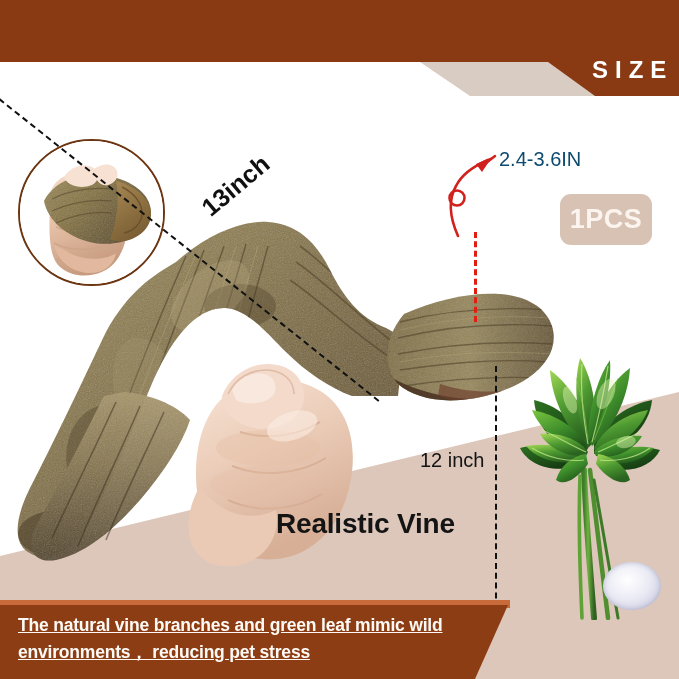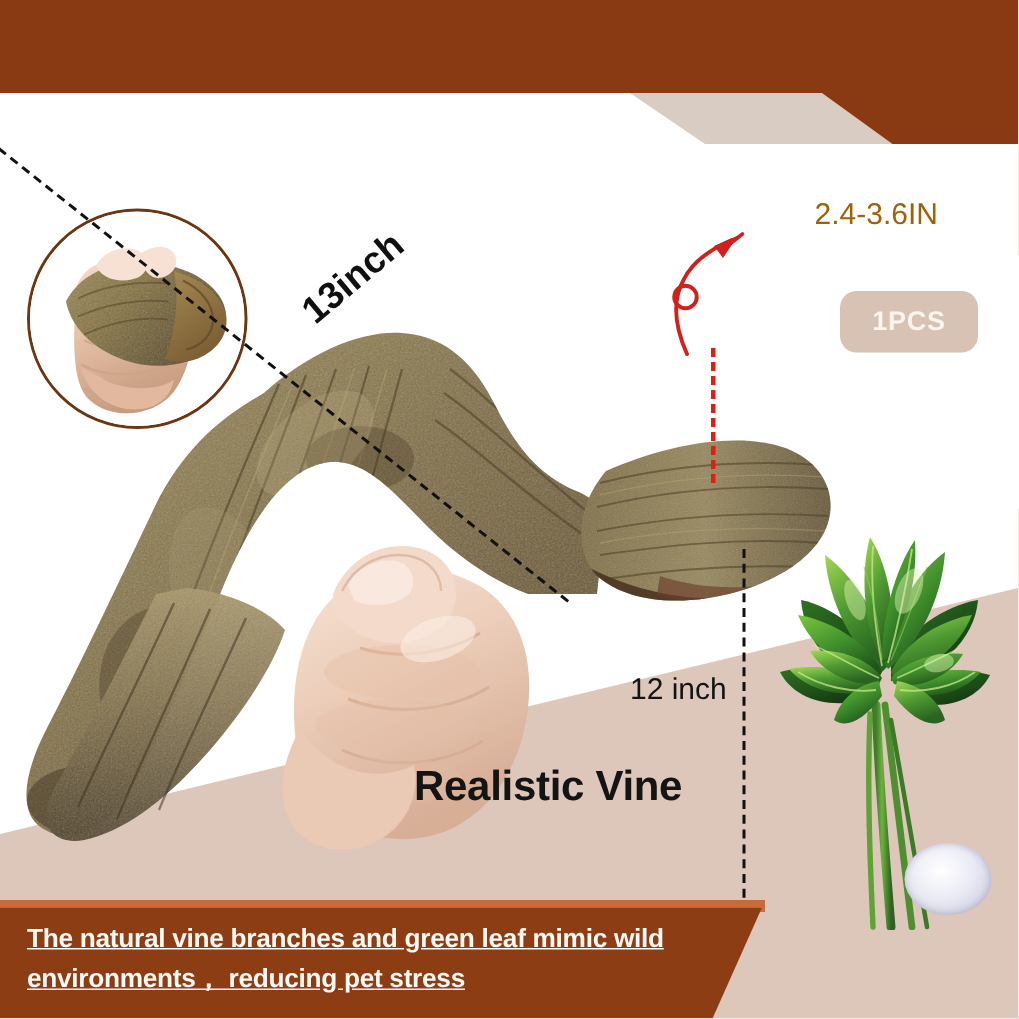--- a/index.html
+++ b/index.html
@@ -70,40 +70,40 @@
     position:absolute;left:128px;top:102px;
     font-size:29px;font-weight:bold;color:#111111;
     white-space:nowrap;letter-spacing:-.3px;
   }
   .leaf-title{
     position:absolute;left:276px;top:508px;
     font-size:28px;font-weight:bold;color:#141414;
     white-space:nowrap;letter-spacing:-.2px;
   }
   .lbl-24{
-    position:absolute;left:499px;top:132px;
-    font-size:20px;color:#a16207;white-space:nowrap;margin-left:44px;
+    position:absolute;left:499px;top:148px;
+    font-size:20px;color:#0c4a6e;white-space:nowrap;
   }
   .lbl-12{
     position:absolute;left:420px;top:449px;
     font-size:20px;color:#141414;white-space:nowrap;
   }
   .lbl-13{
     position:absolute;left:196px;top:200px;
     font-size:25px;font-weight:bold;color:#101010;
     white-space:nowrap;
     transform:rotate(-40deg);transform-origin:left top;
   }
 
   
   .pcs{
     position:absolute;left:560px;top:194px;
-    width:92px;height:41px;border-radius:11px;
+    width:92px;height:51px;border-radius:11px;
     background:#d8c2b4;
-    color:#fbf4ef;font-size:18px;font-weight:bold;
+    color:#fbf4ef;font-size:27px;font-weight:bold;
     letter-spacing:.5px;
     display:flex;align-items:center;justify-content:center;
   }
 
   
   .dash-diag{
     position:absolute;left:-8px;top:92px;width:495px;height:0;
     border-top:2.2px dashed #111111;
     transform:rotate(38.5deg);transform-origin:left top;
   }
@@ -441,14 +441,15 @@
   <div class="pcs">1PCS</div>
   <div class="lbl-12">12 inch</div>
   <div class="leaf-title">Realistic Vine</div>
 
   <div class="desc-strip"></div>
   <div class="desc-band"></div>
   <div class="desc-text">The natural vine branches and green leaf mimic wild environments， reducing pet stress</div>
 
   <div class="hdr-tan"></div>
   <div class="hdr-brown"></div>
+  <div class="hdr-size">SIZE</div>
 
 </div>
 
 </body></html>

